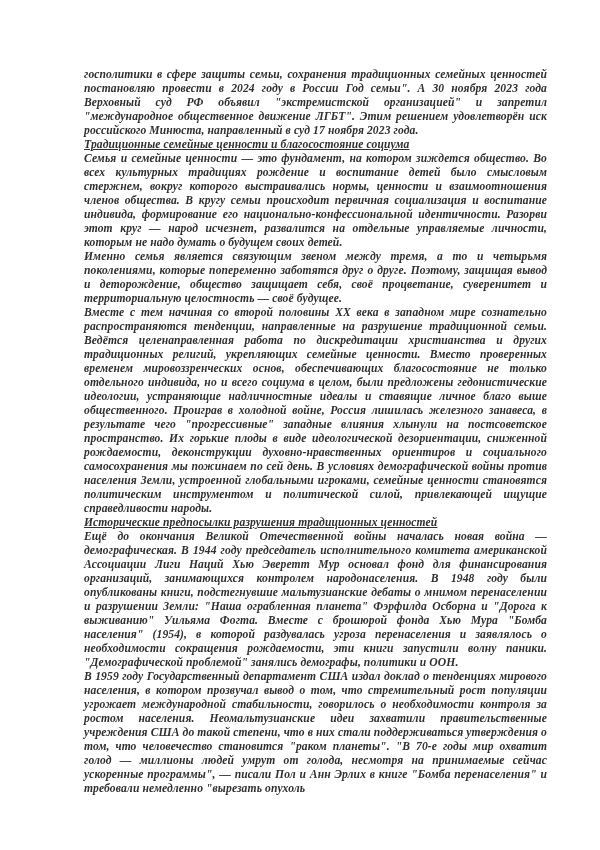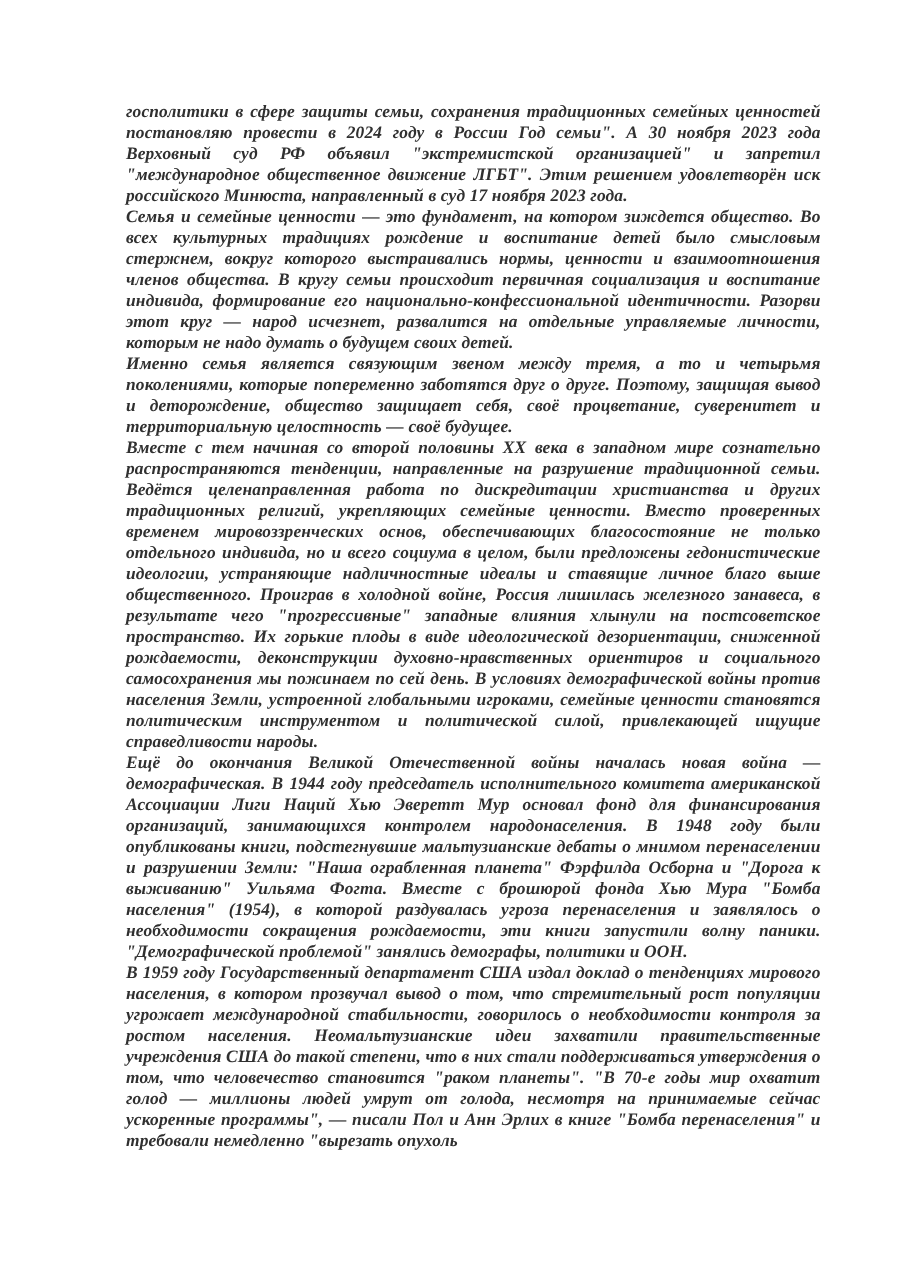--- a/index.html
+++ b/index.html
@@ -36,19 +36,21 @@
   .content .heading {
     text-decoration: underline;
   }
 </style>
 </head>
 <body>
 
 <div class="page">
   <div class="content">
     <p>госполитики в сфере защиты семьи, сохранения традиционных семейных ценностей постановляю провести в 2024 году в России Год семьи". А 30 ноября 2023 года Верховный суд РФ объявил "экстремистской организацией" и запретил "международное общественное движение ЛГБТ". Этим решением удовлетворён иск российского Минюста, направленный в суд 17 ноября 2023 года.</p>
+    <p class="heading">Традиционные семейные ценности и благосостояние социума</p>
     <p>Семья и семейные ценности — это фундамент, на котором зиждется общество. Во всех культурных традициях рождение и воспитание детей было смысловым стержнем, вокруг которого выстраивались нормы, ценности и взаимоотношения членов общества. В кругу семьи происходит первичная социализация и воспитание индивида, формирование его национально-конфессиональной идентичности. Разорви этот круг — народ исчезнет, развалится на отдельные управляемые личности, которым не надо думать о будущем своих детей.</p>
     <p>Именно семья является связующим звеном между тремя, а то и четырьмя поколениями, которые попеременно заботятся друг о друге. Поэтому, защищая вывод и деторождение, общество защищает себя, своё процветание, суверенитет и территориальную целостность — своё будущее.</p>
     <p>Вместе с тем начиная со второй половины XX века в западном мире сознательно распространяются тенденции, направленные на разрушение традиционной семьи. Ведётся целенаправленная работа по дискредитации христианства и других традиционных религий, укрепляющих семейные ценности. Вместо проверенных временем мировоззренческих основ, обеспечивающих благосостояние не только отдельного индивида, но и всего социума в целом, были предложены гедонистические идеологии, устраняющие надличностные идеалы и ставящие личное благо выше общественного. Проиграв в холодной войне, Россия лишилась железного занавеса, в результате чего "прогрессивные" западные влияния хлынули на постсоветское пространство. Их горькие плоды в виде идеологической дезориентации, сниженной рождаемости, деконструкции духовно-нравственных ориентиров и социального самосохранения мы пожинаем по сей день. В условиях демографической войны против населения Земли, устроенной глобальными игроками, семейные ценности становятся политическим инструментом и политической силой, привлекающей ищущие справедливости народы.</p>
+    <p class="heading">Исторические предпосылки разрушения традиционных ценностей</p>
     <p>Ещё до окончания Великой Отечественной войны началась новая война — демографическая. В 1944 году председатель исполнительного комитета американской Ассоциации Лиги Наций Хью Эверетт Мур основал фонд для финансирования организаций, занимающихся контролем народонаселения. В 1948 году были опубликованы книги, подстегнувшие мальтузианские дебаты о мнимом перенаселении и разрушении Земли: "Наша ограбленная планета" Фэрфилда Осборна и "Дорога к выживанию" Уильяма Фогта. Вместе с брошюрой фонда Хью Мура "Бомба населения" (1954), в которой раздувалась угроза перенаселения и заявлялось о необходимости сокращения рождаемости, эти книги запустили волну паники. "Демографической проблемой" занялись демографы, политики и ООН.</p>
     <p>В 1959 году Государственный департамент США издал доклад о тенденциях мирового населения, в котором прозвучал вывод о том, что стремительный рост популяции угрожает международной стабильности, говорилось о необходимости контроля за ростом населения. Неомальтузианские идеи захватили правительственные учреждения США до такой степени, что в них стали поддерживаться утверждения о том, что человечество становится "раком планеты". "В 70-е годы мир охватит голод — миллионы людей умрут от голода, несмотря на принимаемые сейчас ускоренные программы", — писали Пол и Анн Эрлих в книге "Бомба перенаселения" и требовали немедленно "вырезать опухоль</p>
   </div>
 </div>
 
 </body></html>

